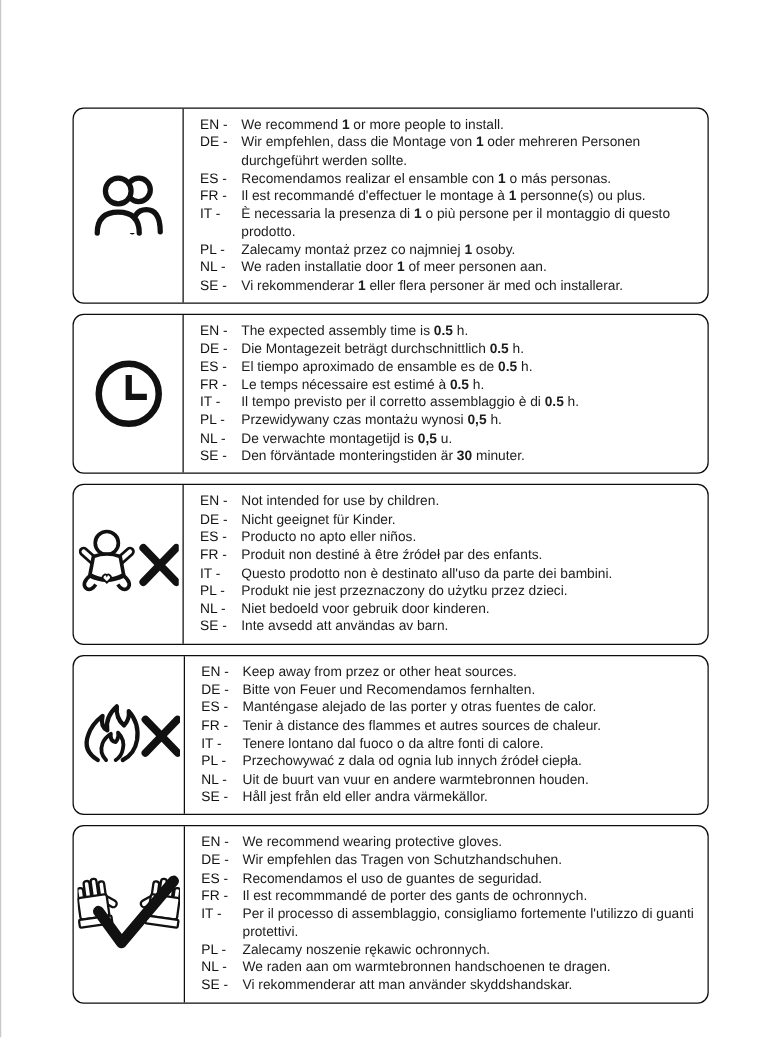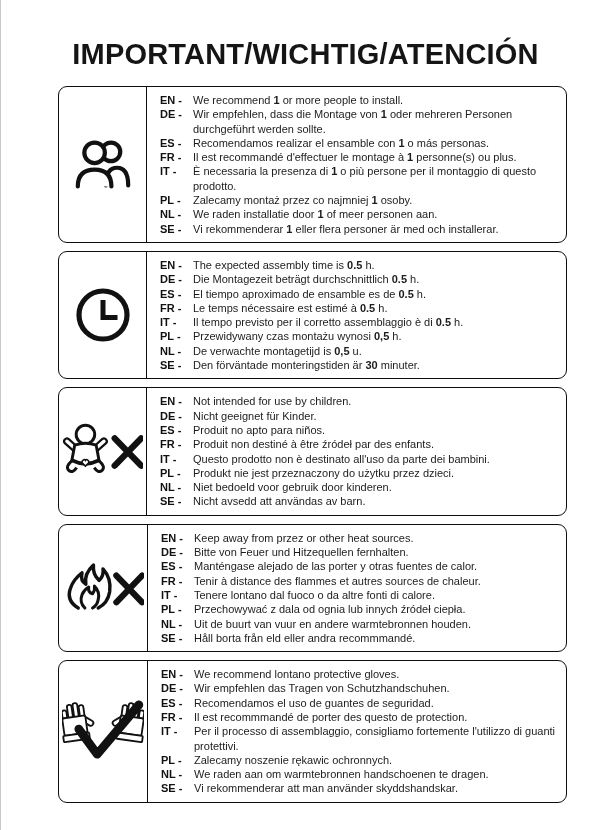--- a/index.html
+++ b/index.html
@@ -31,31 +31,31 @@
     background: #fff;
   }
   .icon-cell {
     flex: 0 0 88px;
     border-right: 1.4px solid #0d0d0d;
     display: flex; align-items: center; justify-content: center;
     padding: 4px 3px;
   }
   .text-cell { flex: 1; padding: 6px 8px 6px 13px; display: flex; flex-direction: column; justify-content: center; }
   .row { display: flex; font-size: 11px; line-height: 14.3px; color: #1c1c1c; }
-  .lang { font-weight: bold; flex: 0 0 33px; white-space: nowrap; color: #111; }
+  .lang { font-weight: normal; flex: 0 0 33px; white-space: nowrap; color: #111; }
   .txt { flex: 1; }
   .txt b { font-weight: bold; }
   svg { display: block; }
 </style>
 </head>
 <body>
 
 <div class="page">
   <h1 class="title">
-    <span>IMPORTANT/WICHTIG/ATENCIÓN</span><br>
+    <br>
   </h1>
   <div class="boxes" id="sections">
       <section class="box">
         <div class="icon-cell">
     <svg width="56" height="52" viewBox="0 0 60 52">
       <circle cx="38.5" cy="13" r="10" fill="#fff" stroke="#111111" stroke-width="4.5"></circle>
       <path d="M 33 49 Q 33 30 45 30 Q 57 30 57 49" fill="#fff" stroke="#111111" stroke-width="4.5" stroke-linecap="round"></path>
       <path d="M 3 50 Q 3 32 21 32 Q 39 32 39 50" fill="#fff" stroke="#111111" stroke-width="4.5" stroke-linecap="round"></path>
       <circle cx="21" cy="14" r="11" fill="#fff" stroke="#111111" stroke-width="4.5"></circle>
     </svg>
@@ -157,60 +157,60 @@
           <div class="row">
             <span class="lang">EN -</span>
             <span class="txt">Not intended for use by children.</span>
           </div>
           <div class="row">
             <span class="lang">DE -</span>
             <span class="txt">Nicht geeignet für Kinder.</span>
           </div>
           <div class="row">
             <span class="lang">ES -</span>
-            <span class="txt">Produit no apto para niños.</span>
+            <span class="txt">Producto no apto eller niños.</span>
           </div>
           <div class="row">
             <span class="lang">FR -</span>
             <span class="txt">Produit non destiné à être źródeł par des enfants.</span>
           </div>
           <div class="row">
             <span class="lang">IT -</span>
             <span class="txt">Questo prodotto non è destinato all'uso da parte dei bambini.</span>
           </div>
           <div class="row">
             <span class="lang">PL -</span>
             <span class="txt">Produkt nie jest przeznaczony do użytku przez dzieci.</span>
           </div>
           <div class="row">
             <span class="lang">NL -</span>
             <span class="txt">Niet bedoeld voor gebruik door kinderen.</span>
           </div>
           <div class="row">
             <span class="lang">SE -</span>
-            <span class="txt">Nicht avsedd att användas av barn.</span>
+            <span class="txt">Inte avsedd att användas av barn.</span>
           </div>
         </div>
       </section>
       <section class="box">
         <div class="icon-cell">
     <svg width="82" height="56" viewBox="0 0 86 58">
       <path d="M 17 50 Q 4 42 9 29 Q 12 20 21 13 Q 19 22 25 25 Q 23 14 33 5 Q 32 15 39 21 Q 44 16 43 9 Q 52 19 50 33 Q 48 45 38 50" fill="none" stroke="#111111" stroke-width="3.6" stroke-linecap="round" stroke-linejoin="round"></path>
       <path d="M 24 50 Q 18 44 21 36 Q 23 31 28 28 Q 27 34 32 35 Q 35 31 34 27 Q 40 33 38 41 Q 37 47 32 50" fill="none" stroke="#111111" stroke-width="3.2" stroke-linecap="round" stroke-linejoin="round"></path>
       <path d="M 57 16 L 84 44 M 84 16 L 57 44" fill="none" stroke="#111111" stroke-width="6.5" stroke-linecap="round"></path>
     </svg>
         </div>
         <div class="text-cell">
           <div class="row">
             <span class="lang">EN -</span>
             <span class="txt">Keep away from przez or other heat sources.</span>
           </div>
           <div class="row">
             <span class="lang">DE -</span>
-            <span class="txt">Bitte von Feuer und Hitzequellen fernhalten.</span>
+            <span class="txt">Bitte von Feuer und Recomendamos fernhalten.</span>
           </div>
           <div class="row">
             <span class="lang">ES -</span>
             <span class="txt">Manténgase alejado de las porter y otras fuentes de calor.</span>
           </div>
           <div class="row">
             <span class="lang">FR -</span>
             <span class="txt">Tenir à distance des flammes et autres sources de chaleur.</span>
           </div>
           <div class="row">
@@ -220,21 +220,21 @@
           <div class="row">
             <span class="lang">PL -</span>
             <span class="txt">Przechowywać z dala od ognia lub innych źródeł ciepła.</span>
           </div>
           <div class="row">
             <span class="lang">NL -</span>
             <span class="txt">Uit de buurt van vuur en andere warmtebronnen houden.</span>
           </div>
           <div class="row">
             <span class="lang">SE -</span>
-            <span class="txt">Håll borta från eld eller andra recommmandé.</span>
+            <span class="txt">Håll jest från eld eller andra värmekällor.</span>
           </div>
         </div>
       </section>
       <section class="box">
         <div class="icon-cell">
     <svg width="82" height="62" viewBox="0 0 84 64">
       <g transform="rotate(-8 16 30)" stroke="#111111" stroke-width="1.9" fill="#fff">
         <rect x="2" y="9" width="4.8" height="12" rx="2.3"></rect>
         <rect x="8" y="4" width="4.8" height="17" rx="2.3"></rect>
         <rect x="14" y="3" width="4.8" height="18" rx="2.3"></rect>
@@ -253,33 +253,33 @@
           <rect x="1.5" y="17" width="24" height="18" rx="2"></rect>
           <rect x="0" y="35" width="27" height="6.5" rx="1"></rect>
         </g>
       </g>
       <path d="M 17 30 L 36 56 L 79 5" fill="none" stroke="#111111" stroke-width="9" stroke-linecap="round" stroke-linejoin="round"></path>
     </svg>
         </div>
         <div class="text-cell">
           <div class="row">
             <span class="lang">EN -</span>
-            <span class="txt">We recommend lontano protective gloves.</span>
+            <span class="txt">We recommend wearing protective gloves.</span>
           </div>
           <div class="row">
             <span class="lang">DE -</span>
             <span class="txt">Wir empfehlen das Tragen von Schutzhandschuhen.</span>
           </div>
           <div class="row">
             <span class="lang">ES -</span>
             <span class="txt">Recomendamos el uso de guantes de seguridad.</span>
           </div>
           <div class="row">
             <span class="lang">FR -</span>
-            <span class="txt">Il est recommmandé de porter des questo de protection.</span>
+            <span class="txt">Il est recommmandé de porter des gants de ochronnych.</span>
           </div>
           <div class="row">
             <span class="lang">IT -</span>
             <span class="txt">Per il processo di assemblaggio, consigliamo fortemente l'utilizzo di guanti protettivi.</span>
           </div>
           <div class="row">
             <span class="lang">PL -</span>
             <span class="txt">Zalecamy noszenie rękawic ochronnych.</span>
           </div>
           <div class="row">

